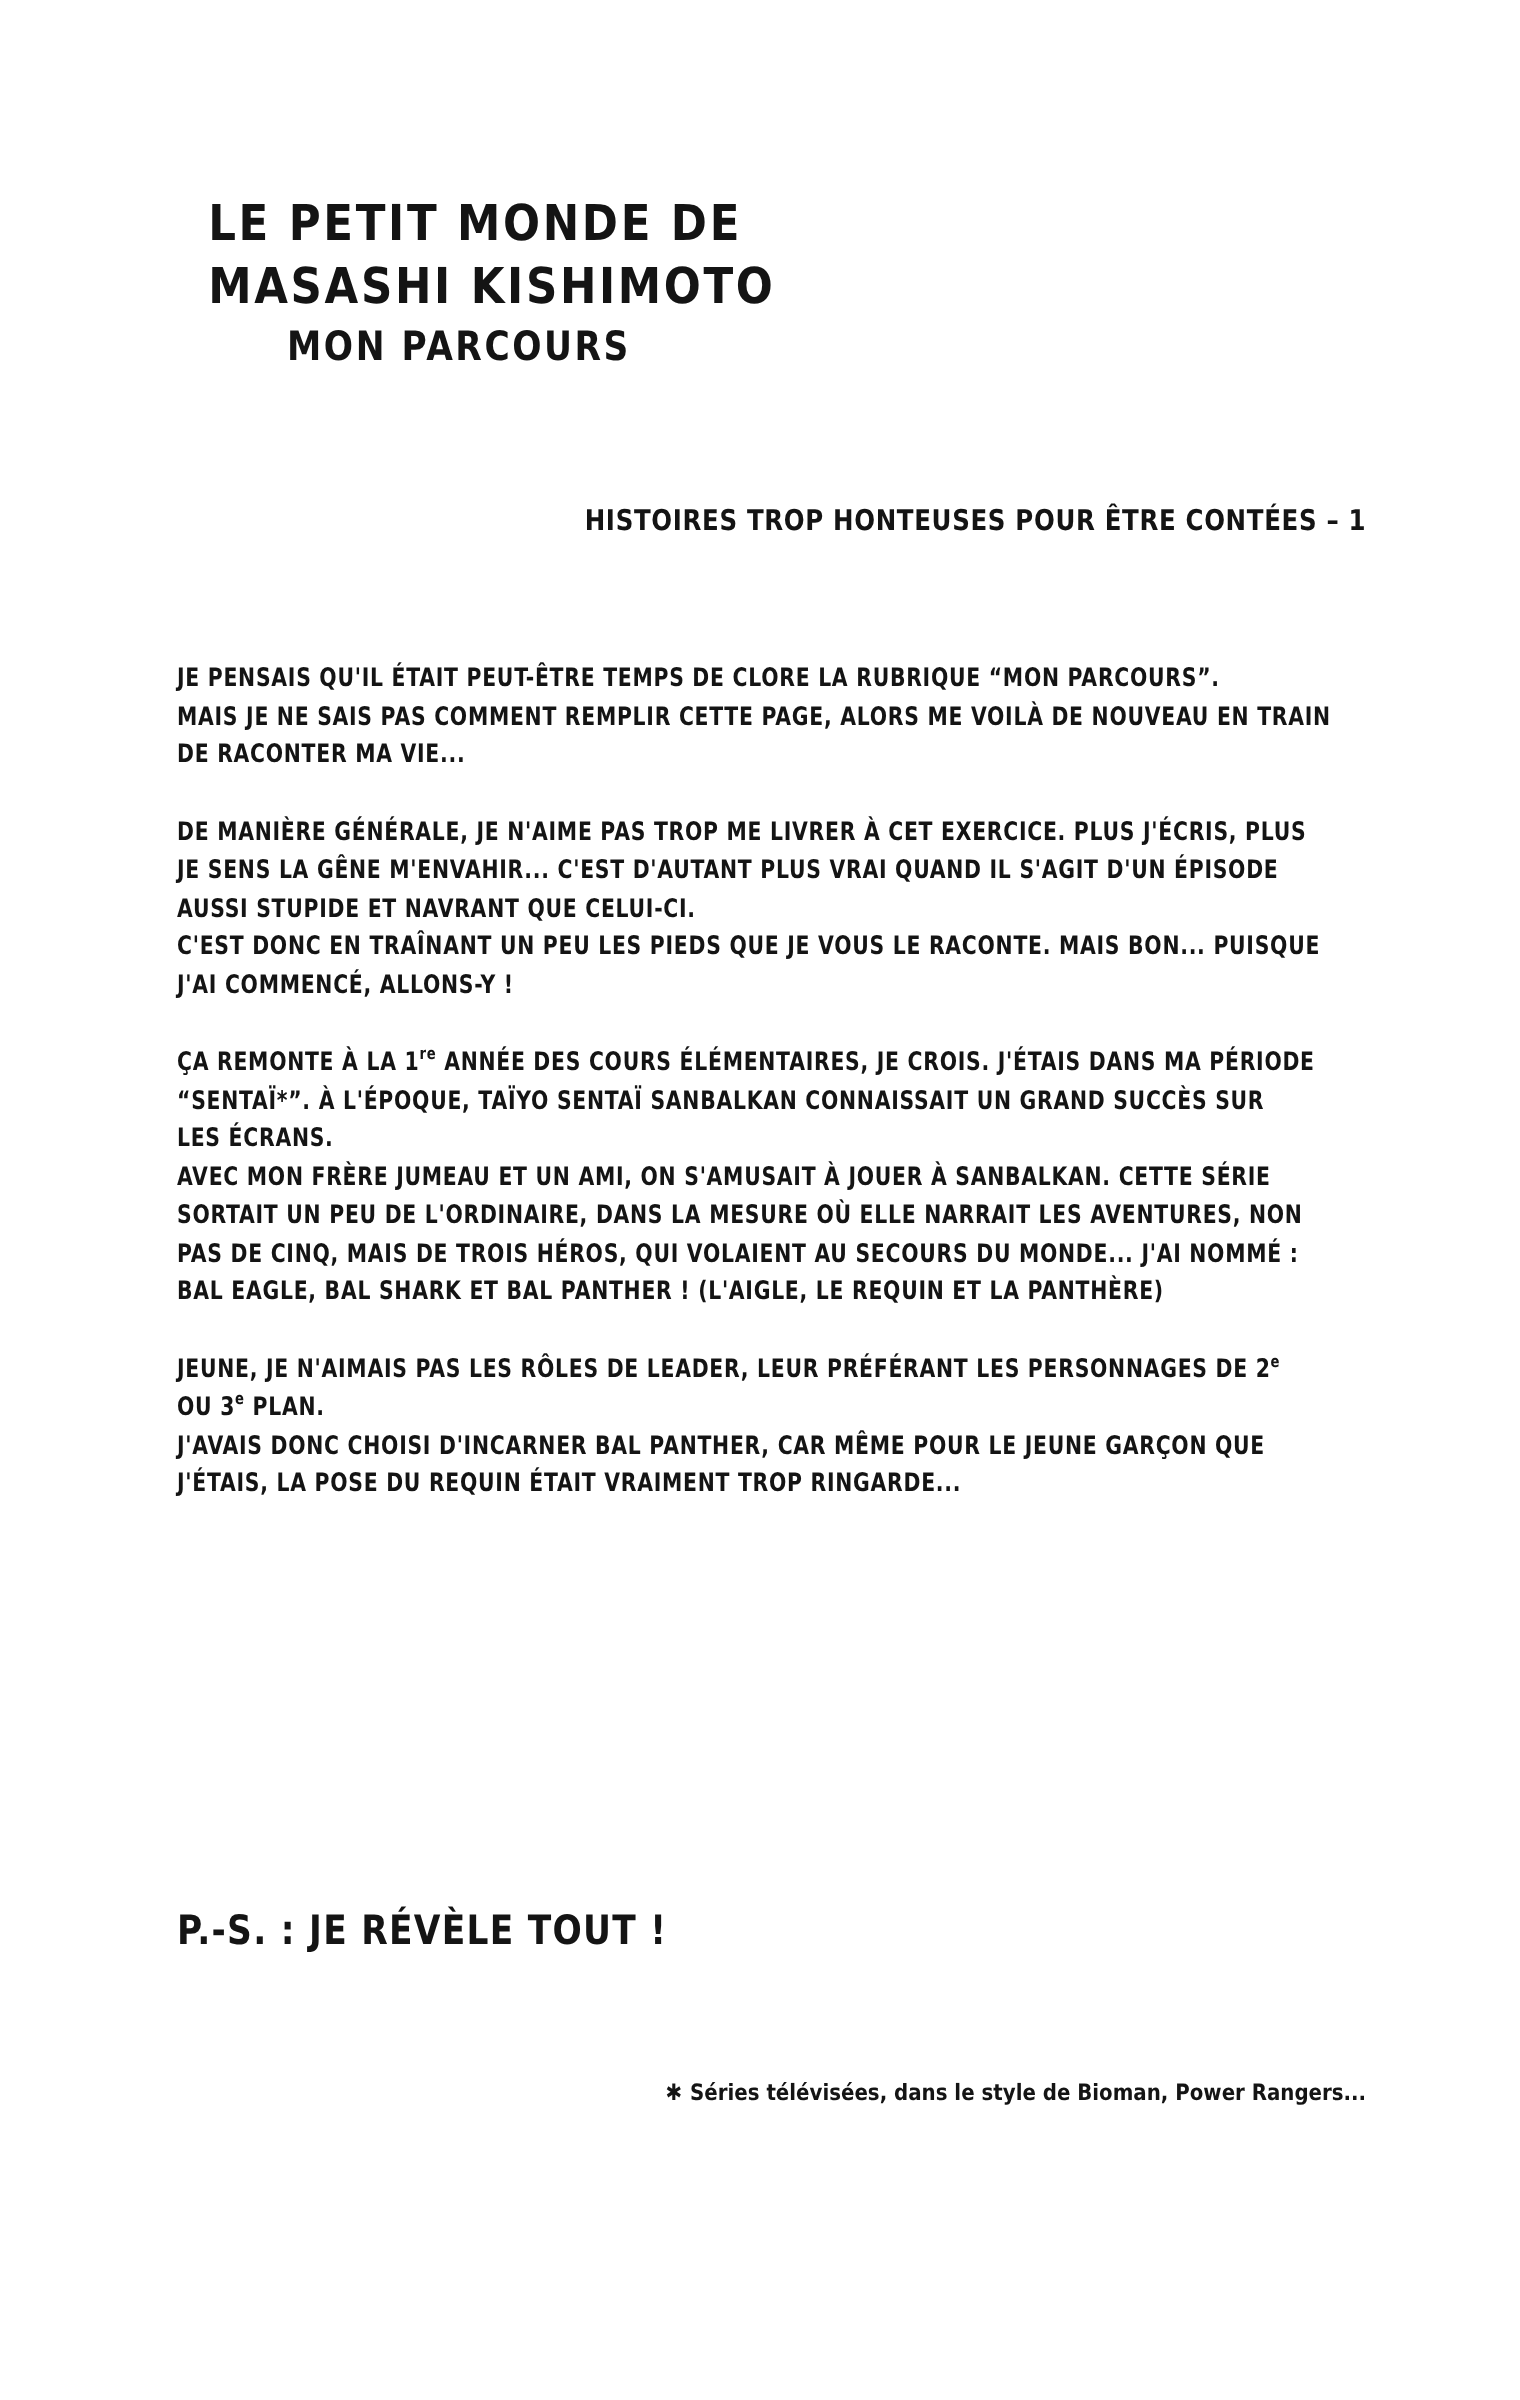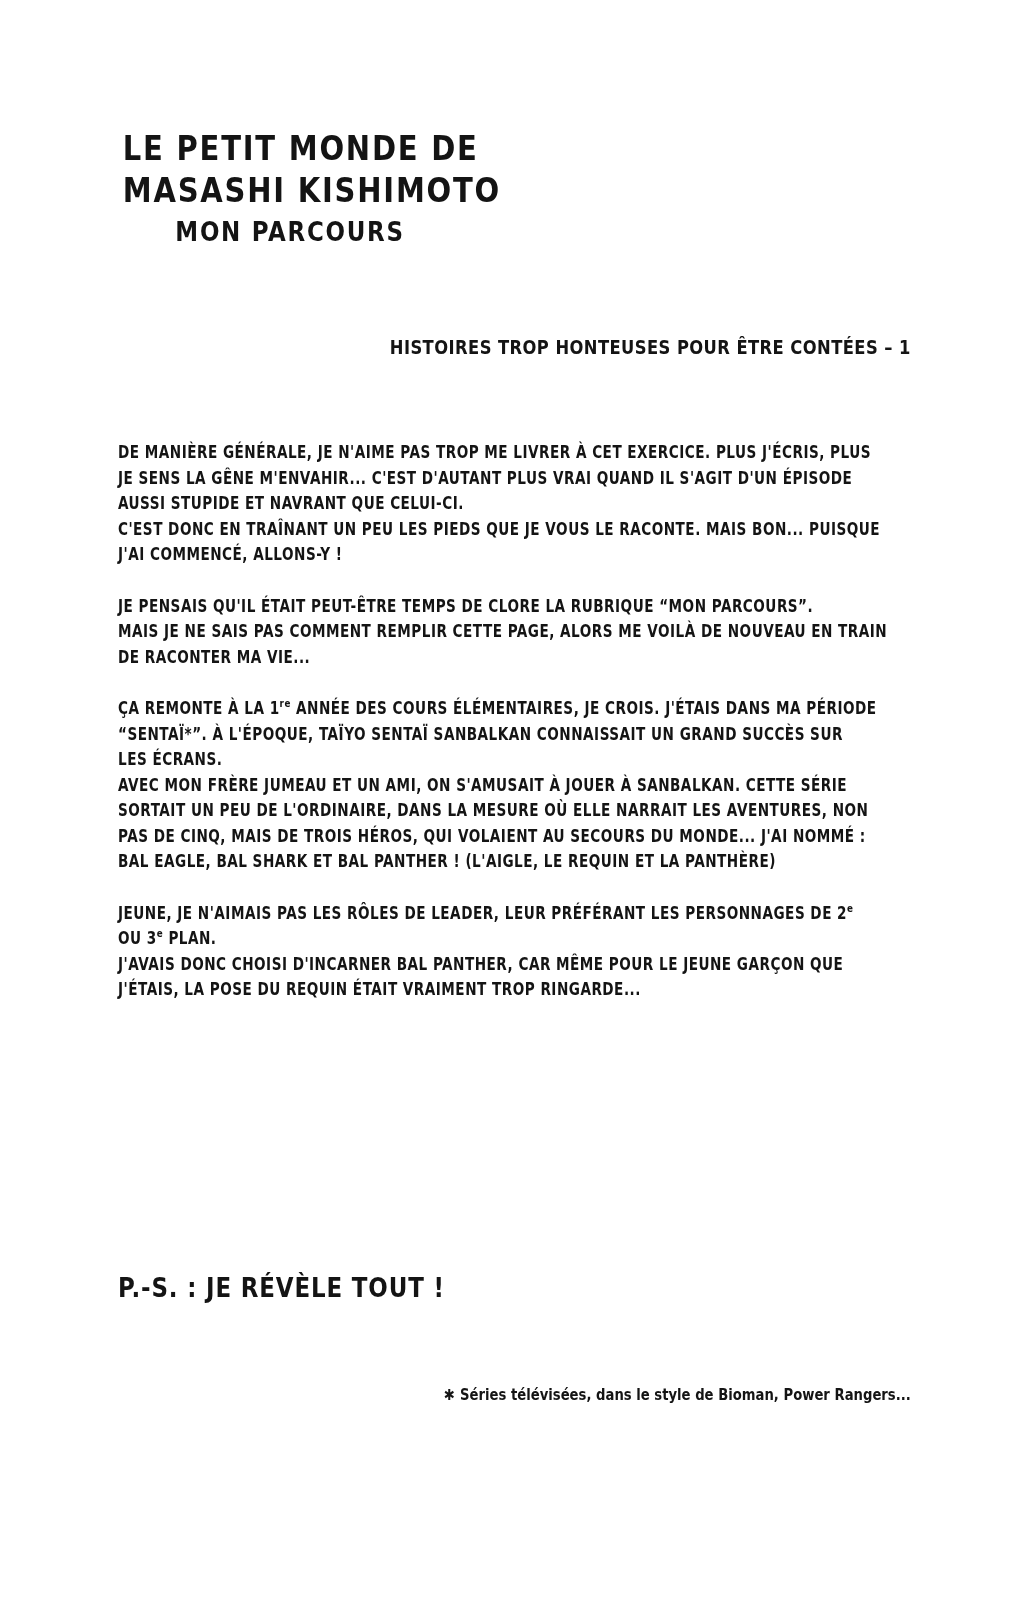--- a/index.html
+++ b/index.html
@@ -10,21 +10,21 @@
     body {
       width: 1013px;
       height: 1600px;
       position: relative;
       overflow: hidden;
       color: #141414;
       font-family: "DejaVu Sans", sans-serif;
     }
     .title-block {
       position: absolute;
-      left: 100px;
+      left: 116px;
       top: 128px;
       width: 380px;
       text-align: center;
     }
     .title-line {
       font-family: "DejaVu Sans", sans-serif;
       font-weight: bold;
       font-size: 33px;
       line-height: 42px;
       letter-spacing: 2px;
@@ -108,30 +108,30 @@
 <div class="title-block">
   <div class="title-line">LE PETIT MONDE DE</div>
   <div class="title-line">MASASHI KISHIMOTO</div>
   <div class="subtitle-line">MON PARCOURS</div>
 </div>
 
 <div class="section-heading">HISTOIRES TROP HONTEUSES POUR ÊTRE CONTÉES – 1</div>
 
 <div class="body-text" id="body-text">
     <div class="para">
+      <div class="line">JE PENSAIS QU'IL ÉTAIT PEUT-ÊTRE TEMPS DE CLORE LA RUBRIQUE “MON PARCOURS”.</div>
+      <div class="line">MAIS JE NE SAIS PAS COMMENT REMPLIR CETTE PAGE, ALORS ME VOILÀ DE NOUVEAU EN TRAIN</div>
+      <div class="line">DE RACONTER MA VIE...</div>
+    </div>
+    <div class="para">
       <div class="line">DE MANIÈRE GÉNÉRALE, JE N'AIME PAS TROP ME LIVRER À CET EXERCICE. PLUS J'ÉCRIS, PLUS</div>
       <div class="line">JE SENS LA GÊNE M'ENVAHIR... C'EST D'AUTANT PLUS VRAI QUAND IL S'AGIT D'UN ÉPISODE</div>
       <div class="line">AUSSI STUPIDE ET NAVRANT QUE CELUI-CI.</div>
       <div class="line">C'EST DONC EN TRAÎNANT UN PEU LES PIEDS QUE JE VOUS LE RACONTE. MAIS BON... PUISQUE</div>
       <div class="line">J'AI COMMENCÉ, ALLONS-Y !</div>
-    </div>
-    <div class="para">
-      <div class="line">JE PENSAIS QU'IL ÉTAIT PEUT-ÊTRE TEMPS DE CLORE LA RUBRIQUE “MON PARCOURS”.</div>
-      <div class="line">MAIS JE NE SAIS PAS COMMENT REMPLIR CETTE PAGE, ALORS ME VOILÀ DE NOUVEAU EN TRAIN</div>
-      <div class="line">DE RACONTER MA VIE...</div>
     </div>
     <div class="para">
       <div class="line"><span>ÇA REMONTE À LA 1</span><sup>re</sup><span> ANNÉE DES COURS ÉLÉMENTAIRES, JE CROIS. J'ÉTAIS DANS MA PÉRIODE</span></div>
       <div class="line">“SENTAÏ*”. À L'ÉPOQUE, TAÏYO SENTAÏ SANBALKAN CONNAISSAIT UN GRAND SUCCÈS SUR</div>
       <div class="line">LES ÉCRANS.</div>
       <div class="line">AVEC MON FRÈRE JUMEAU ET UN AMI, ON S'AMUSAIT À JOUER À SANBALKAN. CETTE SÉRIE</div>
       <div class="line">SORTAIT UN PEU DE L'ORDINAIRE, DANS LA MESURE OÙ ELLE NARRAIT LES AVENTURES, NON</div>
       <div class="line">PAS DE CINQ, MAIS DE TROIS HÉROS, QUI VOLAIENT AU SECOURS DU MONDE... J'AI NOMMÉ :</div>
       <div class="line">BAL EAGLE, BAL SHARK ET BAL PANTHER ! (L'AIGLE, LE REQUIN ET LA PANTHÈRE)</div>
     </div>

